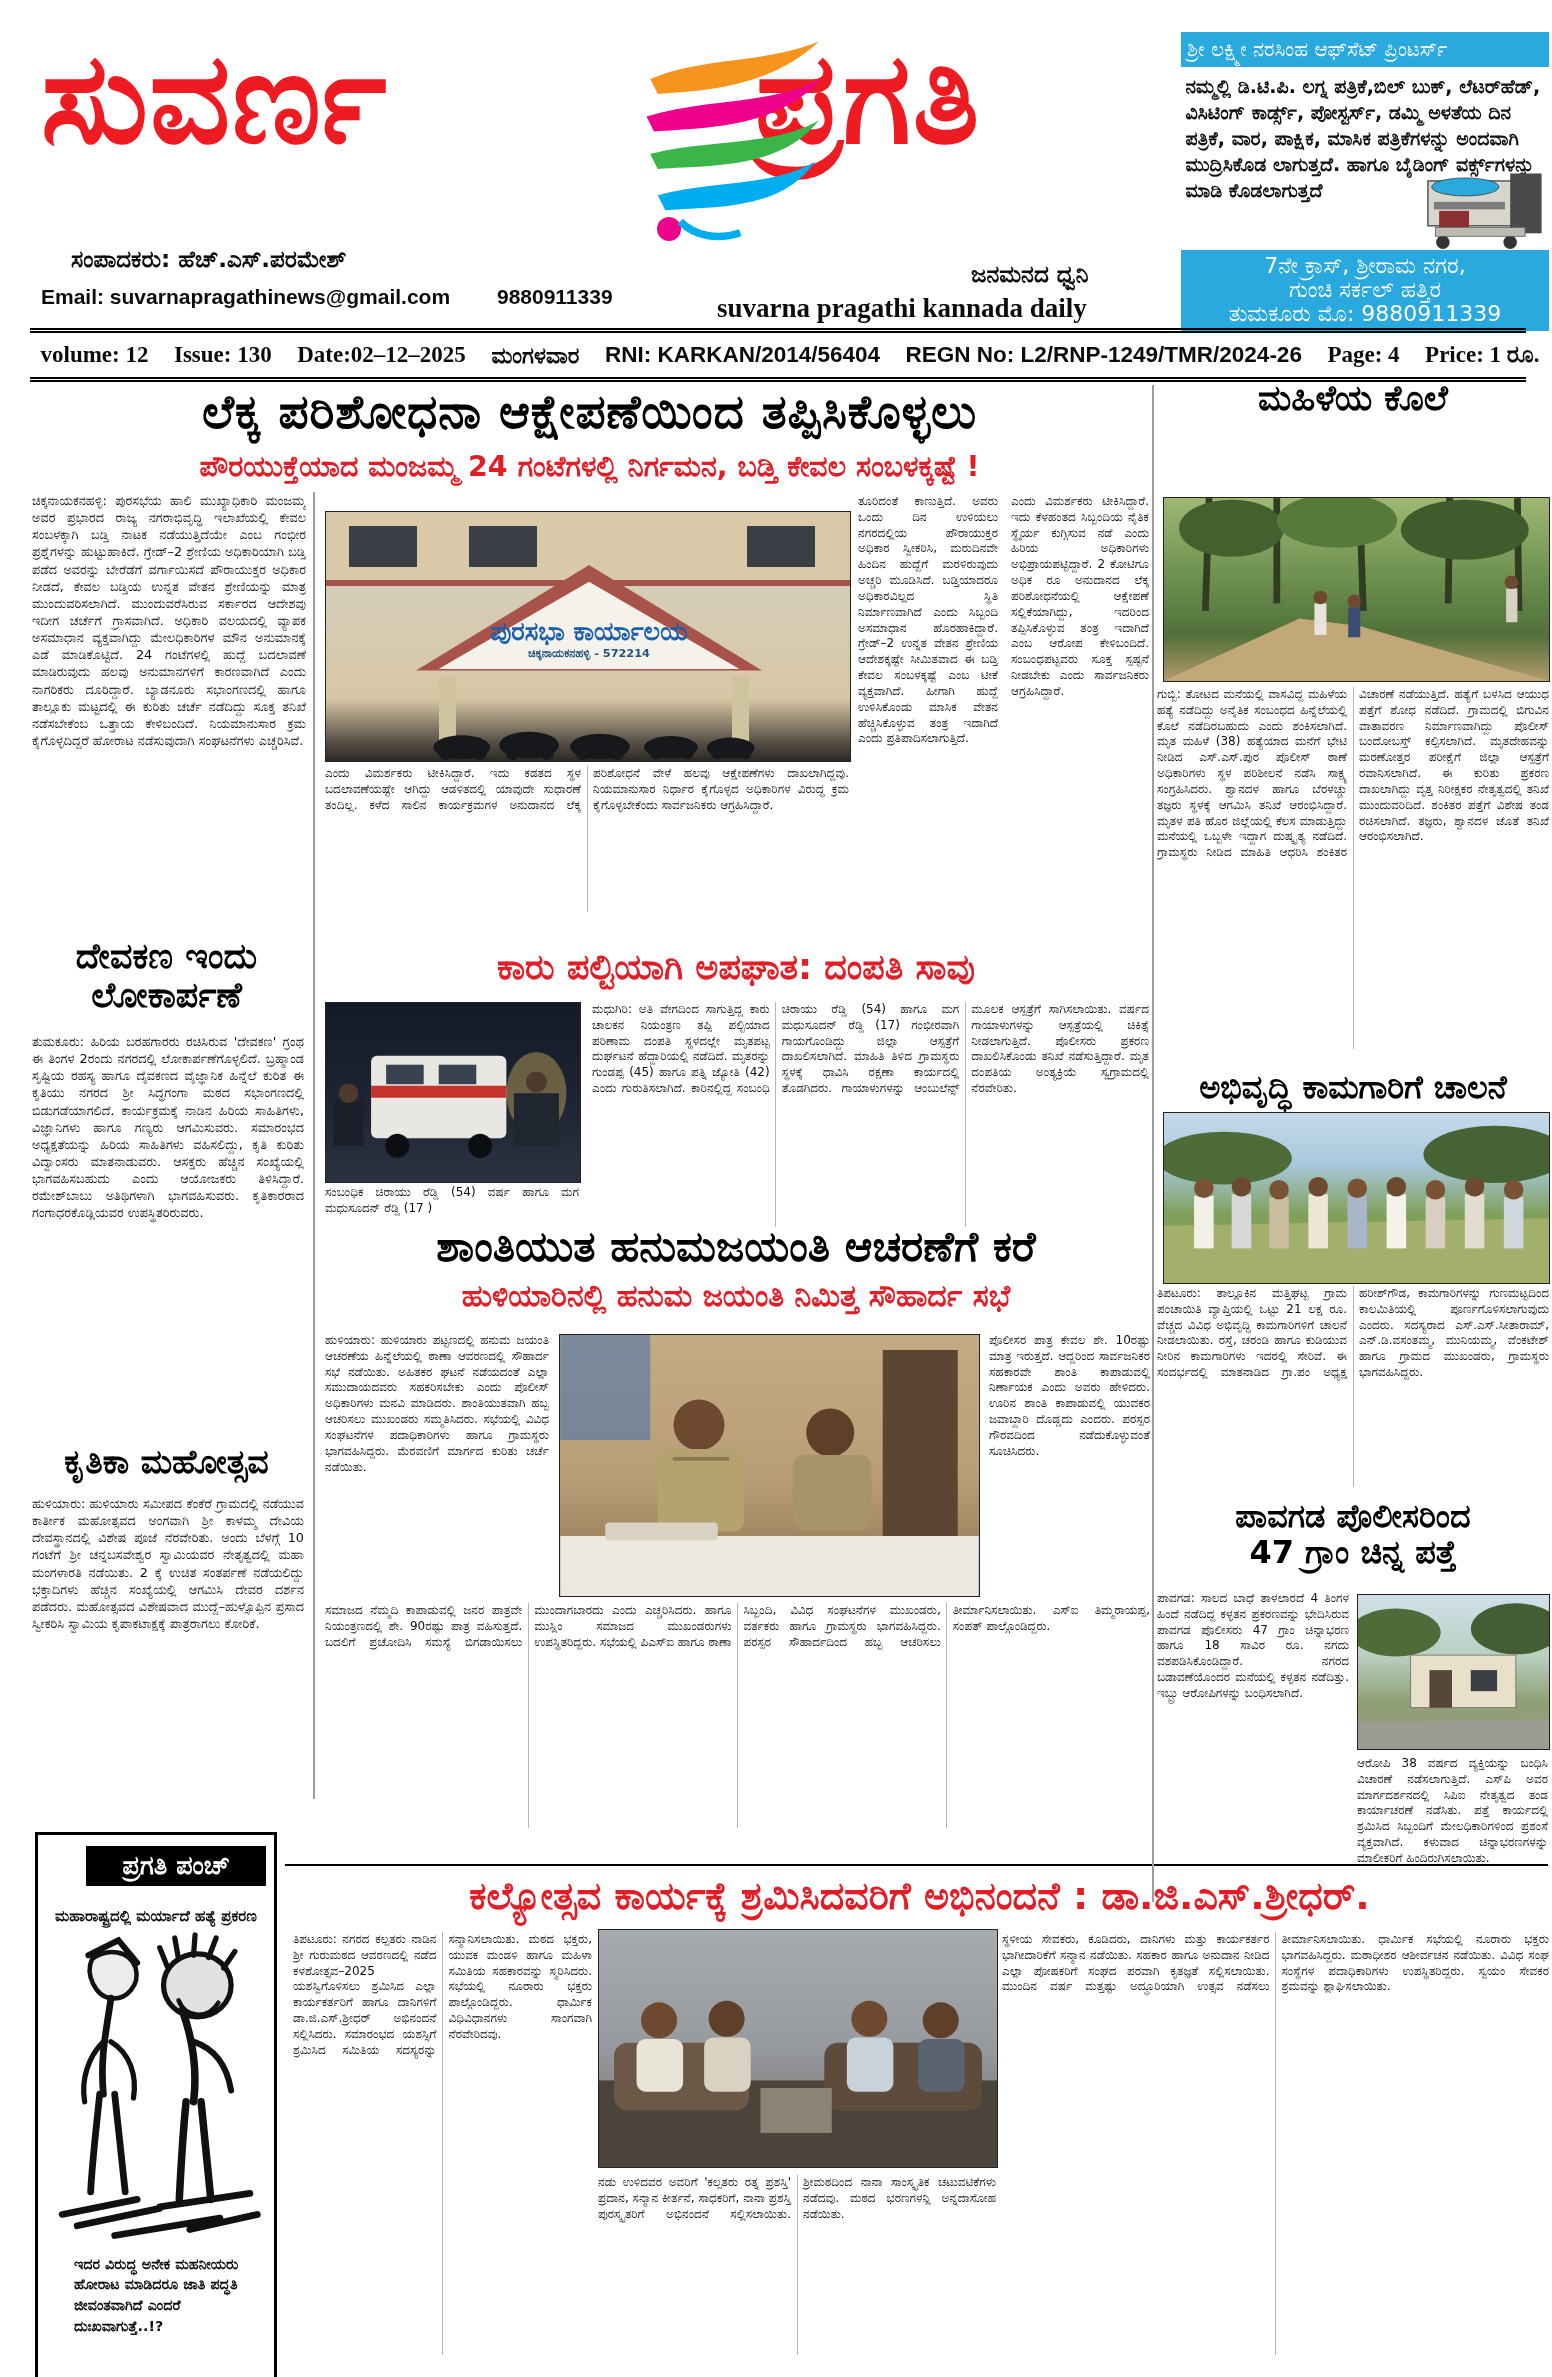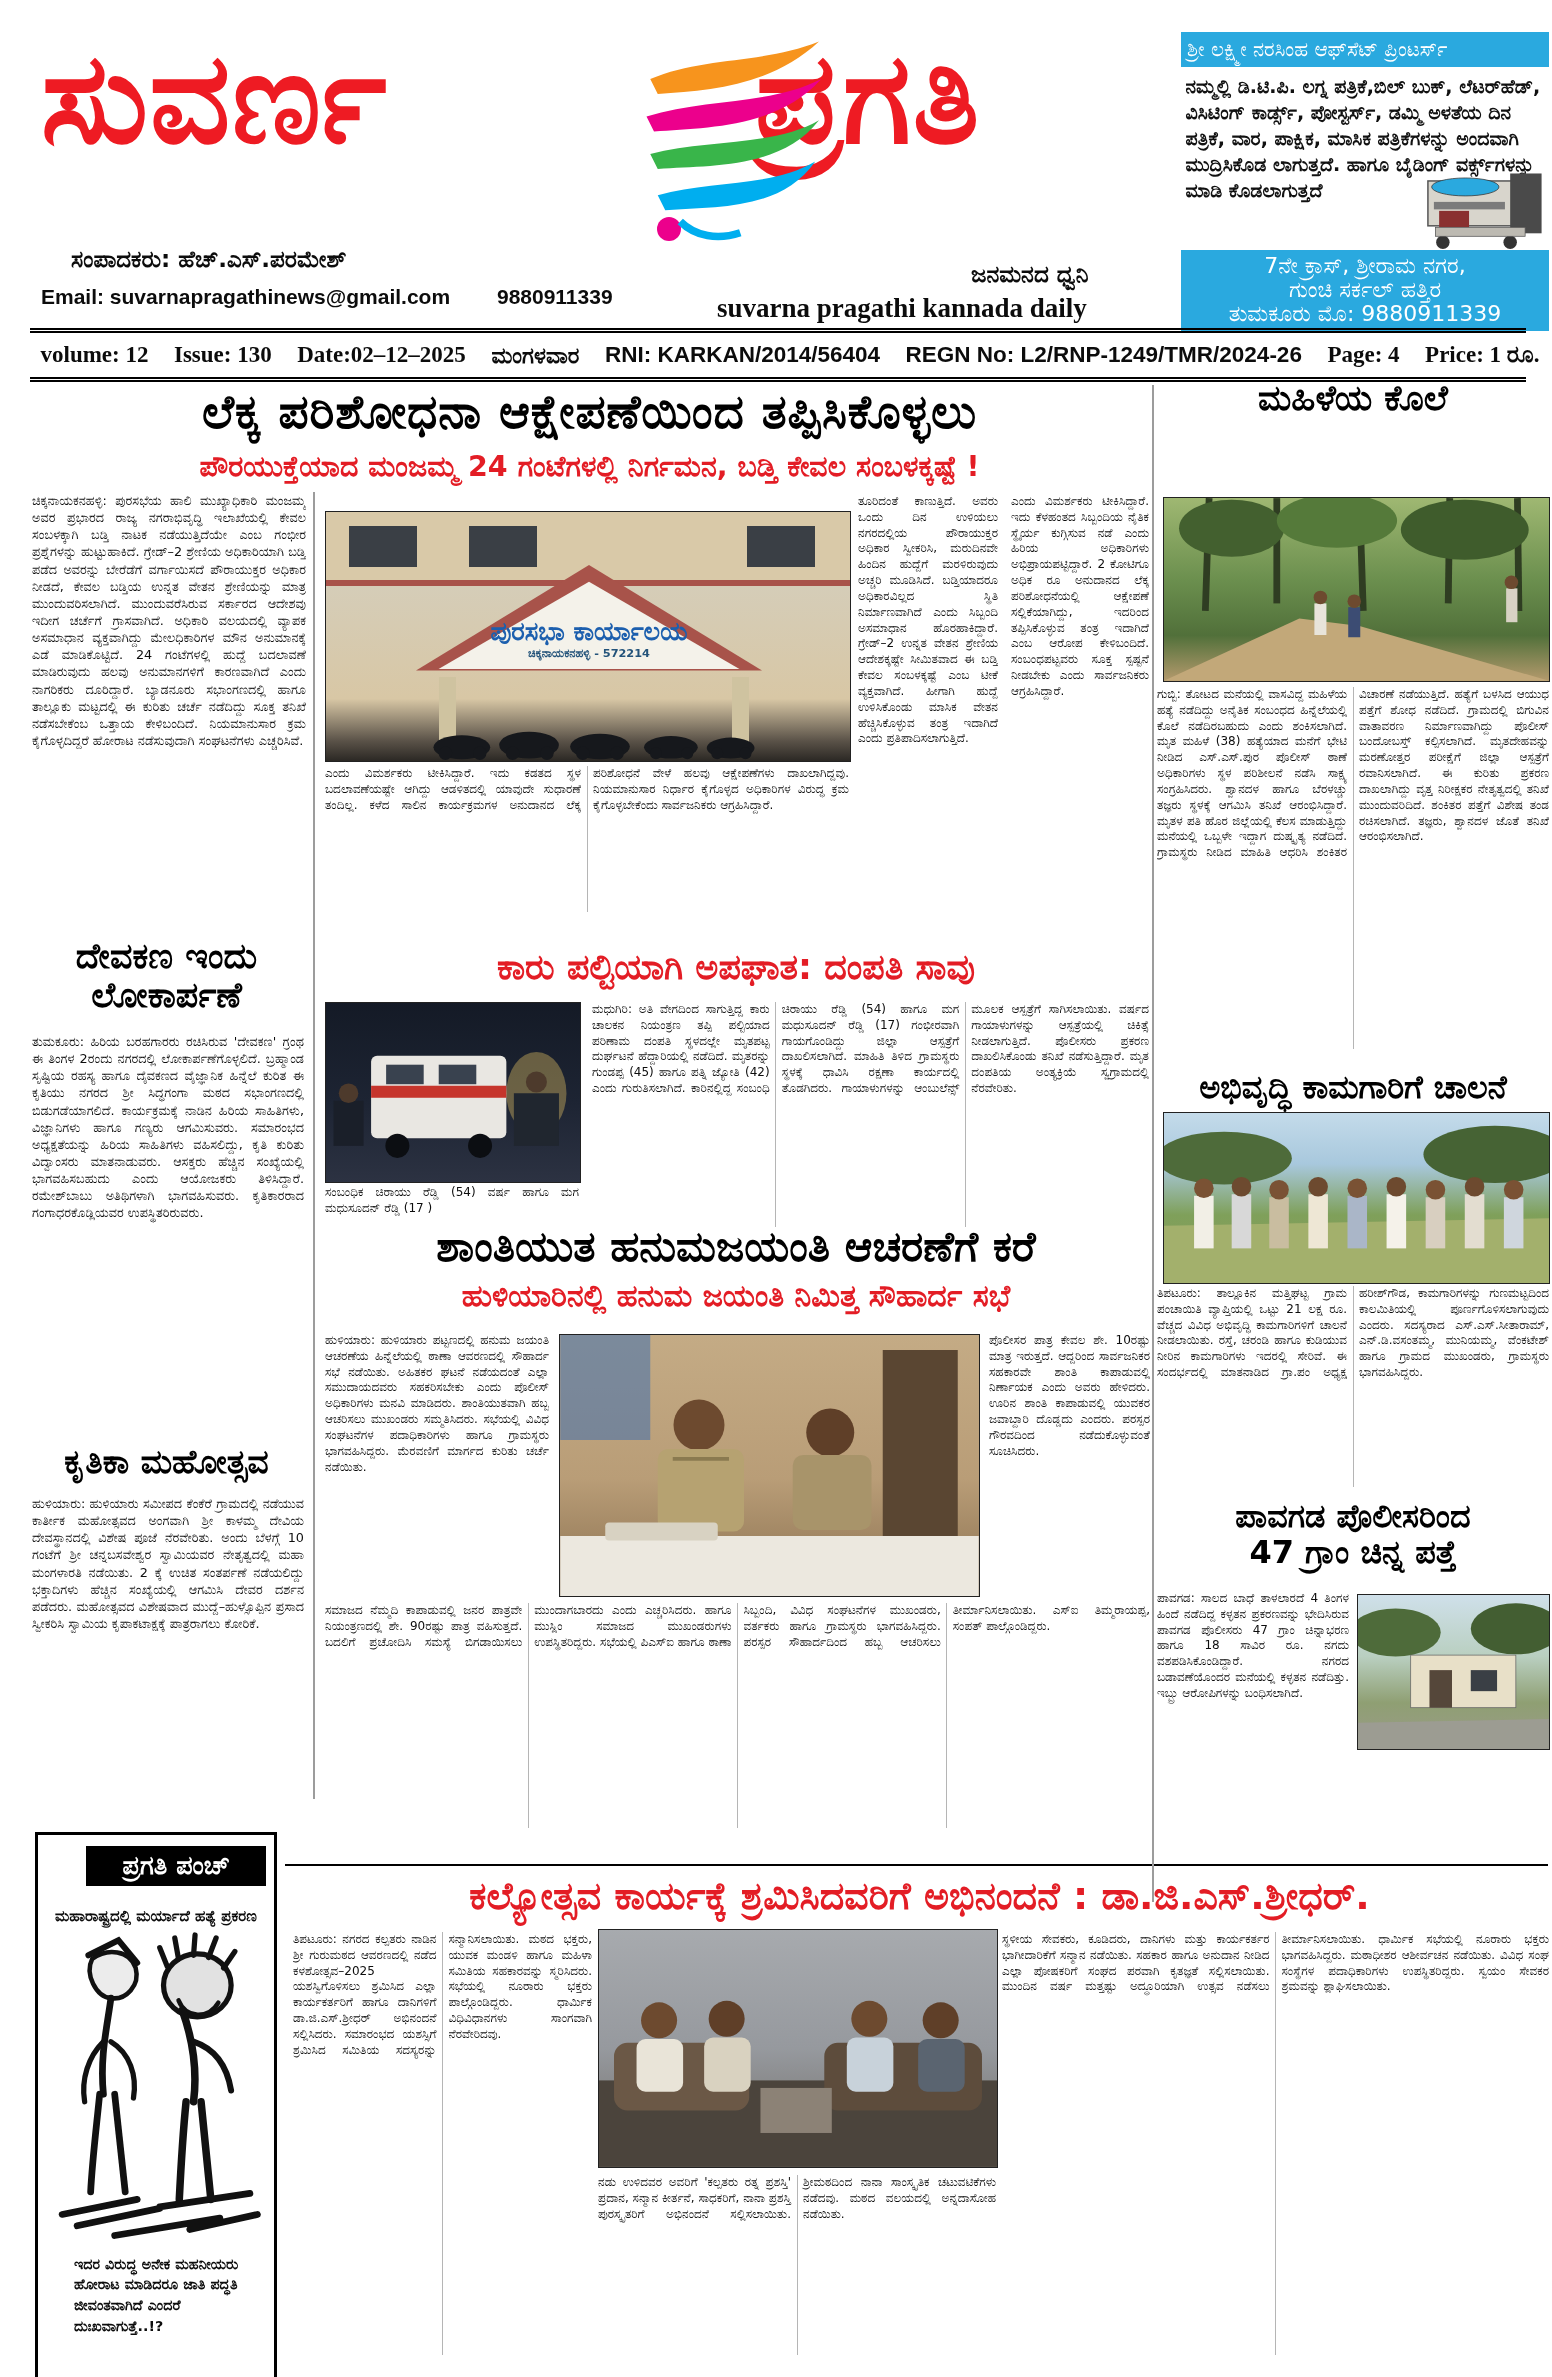--- a/index.html
+++ b/index.html
@@ -200,20 +200,21 @@
   <div class="ph" style="left:1357px;top:1594px;width:191px;height:154px;background:linear-gradient(#cfe0ea 0%,#b9cfc0 40%,#8f9f73 70%,#9b9b8a 100%);">
     <svg width="191" height="154" viewBox="0 0 254 205">
       <ellipse cx="50" cy="50" rx="60" ry="32" fill="#4e6b3a"></ellipse>
       <ellipse cx="210" cy="45" rx="60" ry="34" fill="#435e32"></ellipse>
       <rect x="70" y="80" width="140" height="70" fill="#e8e0c8" stroke="#666"></rect>
       <rect x="95" y="100" width="30" height="50" fill="#55473a"></rect>
       <rect x="150" y="100" width="35" height="28" fill="#3a3f45"></rect>
       <path d="M0,205 L0,170 L254,165 L254,205 Z" fill="#9c9c92"></path>
     </svg>
   </div>
+  <div class="abs bt bt2" style="left:1357px;top:1756px;width:191px;height:147px;">ಆರೋಪಿ 38 ವರ್ಷದ ವ್ಯಕ್ತಿಯನ್ನು ಬಂಧಿಸಿ ವಿಚಾರಣೆ ನಡೆಸಲಾಗುತ್ತಿದೆ. ಎಸ್‌ಪಿ ಅವರ ಮಾರ್ಗದರ್ಶನದಲ್ಲಿ ಸಿಪಿಐ ನೇತೃತ್ವದ ತಂಡ ಕಾರ್ಯಾಚರಣೆ ನಡೆಸಿತು. ಪತ್ತೆ ಕಾರ್ಯದಲ್ಲಿ ಶ್ರಮಿಸಿದ ಸಿಬ್ಬಂದಿಗೆ ಮೇಲಧಿಕಾರಿಗಳಿಂದ ಪ್ರಶಂಸೆ ವ್ಯಕ್ತವಾಗಿದೆ. ಕಳುವಾದ ಚಿನ್ನಾಭರಣಗಳನ್ನು ಮಾಲೀಕರಿಗೆ ಹಿಂದಿರುಗಿಸಲಾಯಿತು.</div>
 
   <div class="abs hl" style="left:30px;top:937px;width:273px;font-size:35px;">
     <div>ದೇವಕಣ ಇಂದು</div>
     <div>ಲೋಕಾರ್ಪಣೆ</div>
   </div>
   <div class="abs bt" style="left:32px;top:1033px;width:272px;height:391px;">ತುಮಕೂರು: ಹಿರಿಯ ಬರಹಗಾರರು ರಚಿಸಿರುವ 'ದೇವಕಣ' ಗ್ರಂಥ ಈ ತಿಂಗಳ 2ರಂದು ನಗರದಲ್ಲಿ ಲೋಕಾರ್ಪಣೆಗೊಳ್ಳಲಿದೆ. ಬ್ರಹ್ಮಾಂಡ ಸೃಷ್ಟಿಯ ರಹಸ್ಯ ಹಾಗೂ ದೈವಕಣದ ವೈಜ್ಞಾನಿಕ ಹಿನ್ನೆಲೆ ಕುರಿತ ಈ ಕೃತಿಯು ನಗರದ ಶ್ರೀ ಸಿದ್ಧಗಂಗಾ ಮಠದ ಸಭಾಂಗಣದಲ್ಲಿ ಬಿಡುಗಡೆಯಾಗಲಿದೆ. ಕಾರ್ಯಕ್ರಮಕ್ಕೆ ನಾಡಿನ ಹಿರಿಯ ಸಾಹಿತಿಗಳು, ವಿಜ್ಞಾನಿಗಳು ಹಾಗೂ ಗಣ್ಯರು ಆಗಮಿಸುವರು. ಸಮಾರಂಭದ ಅಧ್ಯಕ್ಷತೆಯನ್ನು ಹಿರಿಯ ಸಾಹಿತಿಗಳು ವಹಿಸಲಿದ್ದು, ಕೃತಿ ಕುರಿತು ವಿದ್ವಾಂಸರು ಮಾತನಾಡುವರು. ಆಸಕ್ತರು ಹೆಚ್ಚಿನ ಸಂಖ್ಯೆಯಲ್ಲಿ ಭಾಗವಹಿಸಬಹುದು ಎಂದು ಆಯೋಜಕರು ತಿಳಿಸಿದ್ದಾರೆ. ರಮೇಶ್‌ಬಾಬು ಅತಿಥಿಗಳಾಗಿ ಭಾಗವಹಿಸುವರು. ಕೃತಿಕಾರರಾದ ಗಂಗಾಧರಕೊಡ್ಲಿಯವರ ಉಪಸ್ಥಿತರಿರುವರು.</div>
 
   <div class="abs hl" style="left:30px;top:1444px;width:273px;font-size:33px;">ಕೃತಿಕಾ ಮಹೋತ್ಸವ</div>
   <div class="abs bt" style="left:32px;top:1495px;width:272px;height:302px;">ಹುಳಿಯಾರು: ಹುಳಿಯಾರು ಸಮೀಪದ ಕೆಂಕೆರೆ ಗ್ರಾಮದಲ್ಲಿ ನಡೆಯುವ ಕಾರ್ತೀಕ ಮಹೋತ್ಸವದ ಅಂಗವಾಗಿ ಶ್ರೀ ಕಾಳಮ್ಮ ದೇವಿಯ ದೇವಸ್ಥಾನದಲ್ಲಿ ವಿಶೇಷ ಪೂಜೆ ನೆರವೇರಿತು. ಅಂದು ಬೆಳಗ್ಗೆ 10 ಗಂಟೆಗೆ ಶ್ರೀ ಚನ್ನಬಸವೇಶ್ವರ ಸ್ವಾಮಿಯವರ ನೇತೃತ್ವದಲ್ಲಿ ಮಹಾ ಮಂಗಳಾರತಿ ನಡೆಯಿತು. 2 ಕ್ಕೆ ಉಚಿತ ಸಂತರ್ಪಣೆ ನಡೆಯಲಿದ್ದು ಭಕ್ತಾದಿಗಳು ಹೆಚ್ಚಿನ ಸಂಖ್ಯೆಯಲ್ಲಿ ಆಗಮಿಸಿ ದೇವರ ದರ್ಶನ ಪಡೆದರು. ಮಹೋತ್ಸವದ ವಿಶೇಷವಾದ ಮುದ್ದೆ–ಹುಳ್ಸೊಪ್ಪಿನ ಪ್ರಸಾದ ಸ್ವೀಕರಿಸಿ ಸ್ವಾಮಿಯ ಕೃಪಾಕಟಾಕ್ಷಕ್ಕೆ ಪಾತ್ರರಾಗಲು ಕೋರಿಕೆ.</div>
 
@@ -298,20 +299,20 @@
         <circle cx="170" cy="118" r="24" fill="#5f3f28"></circle>
           <rect x="140" y="143" width="62" height="72" rx="12" fill="#d9d2c0"></rect>
         <circle cx="360" cy="118" r="24" fill="#6d4a2f"></circle>
           <rect x="330" y="143" width="62" height="72" rx="12" fill="#c8d2da"></rect>
         <circle cx="455" cy="120" r="24" fill="#5f3f28"></circle>
           <rect x="425" y="145" width="62" height="70" rx="12" fill="#5a6470"></rect>
       </g>
       <rect x="215" y="210" width="95" height="60" fill="#8c8276"></rect>
     </svg>
   </div>
-  <div class="abs bt bt2 c2" style="left:598px;top:2175px;width:398px;height:180px;">ನಡು ಉಳಿದವರ ಅವರಿಗೆ 'ಕಲ್ಪತರು ರತ್ನ ಪ್ರಶಸ್ತಿ' ಪ್ರದಾನ, ಸನ್ಮಾನ ಕೀರ್ತನೆ, ಸಾಧಕರಿಗೆ, ನಾನಾ ಪ್ರಶಸ್ತಿ ಪುರಸ್ಕೃತರಿಗೆ ಅಭಿನಂದನೆ ಸಲ್ಲಿಸಲಾಯಿತು. ಶ್ರೀಮಠದಿಂದ ನಾನಾ ಸಾಂಸ್ಕೃತಿಕ ಚಟುವಟಿಕೆಗಳು ನಡೆದವು. ಮಠದ ವಲಯದಲ್ಲಿ ಅನ್ನದಾಸೋಹ ನಡೆಯಿತು.</div>
+  <div class="abs bt bt2 c2" style="left:598px;top:2175px;width:398px;height:180px;">ನಡು ಉಳಿದವರ ಅವರಿಗೆ 'ಕಲ್ಪತರು ರತ್ನ ಪ್ರಶಸ್ತಿ' ಪ್ರದಾನ, ಸನ್ಮಾನ ಕೀರ್ತನೆ, ಸಾಧಕರಿಗೆ, ನಾನಾ ಪ್ರಶಸ್ತಿ ಪುರಸ್ಕೃತರಿಗೆ ಅಭಿನಂದನೆ ಸಲ್ಲಿಸಲಾಯಿತು. ಶ್ರೀಮಠದಿಂದ ನಾನಾ ಸಾಂಸ್ಕೃತಿಕ ಚಟುವಟಿಕೆಗಳು ನಡೆದವು. ಮಠದ ಭರಣಗಳನ್ಲಿ ಅನ್ನದಾಸೋಹ ನಡೆಯಿತು.</div>
   <div class="abs bt bt2 c2" style="left:1002px;top:1932px;width:547px;height:423px;">ಸ್ಥಳೀಯ ಸೇವಕರು, ಕೂಡಿದರು, ದಾನಿಗಳು ಮತ್ತು ಕಾರ್ಯಕರ್ತರ ಭಾಗೀದಾರಿಕೆಗೆ ಸನ್ಮಾನ ನಡೆಯಿತು. ಸಹಕಾರ ಹಾಗೂ ಅನುದಾನ ನೀಡಿದ ಎಲ್ಲಾ ಪೋಷಕರಿಗೆ ಸಂಘದ ಪರವಾಗಿ ಕೃತಜ್ಞತೆ ಸಲ್ಲಿಸಲಾಯಿತು. ಮುಂದಿನ ವರ್ಷ ಮತ್ತಷ್ಟು ಅದ್ಧೂರಿಯಾಗಿ ಉತ್ಸವ ನಡೆಸಲು ತೀರ್ಮಾನಿಸಲಾಯಿತು. ಧಾರ್ಮಿಕ ಸಭೆಯಲ್ಲಿ ನೂರಾರು ಭಕ್ತರು ಭಾಗವಹಿಸಿದ್ದರು. ಮಠಾಧೀಶರ ಆಶೀರ್ವಚನ ನಡೆಯಿತು. ವಿವಿಧ ಸಂಘ ಸಂಸ್ಥೆಗಳ ಪದಾಧಿಕಾರಿಗಳು ಉಪಸ್ಥಿತರಿದ್ದರು. ಸ್ವಯಂ ಸೇವಕರ ಶ್ರಮವನ್ನು ಶ್ಲಾಘಿಸಲಾಯಿತು.</div>
 
   <div class="vline" style="left:313px;top:492px;height:1307px;"></div>
   <div class="vline" style="left:1152px;top:385px;height:1517px;"></div>
 
 </div>
 
 
 </body></html>

